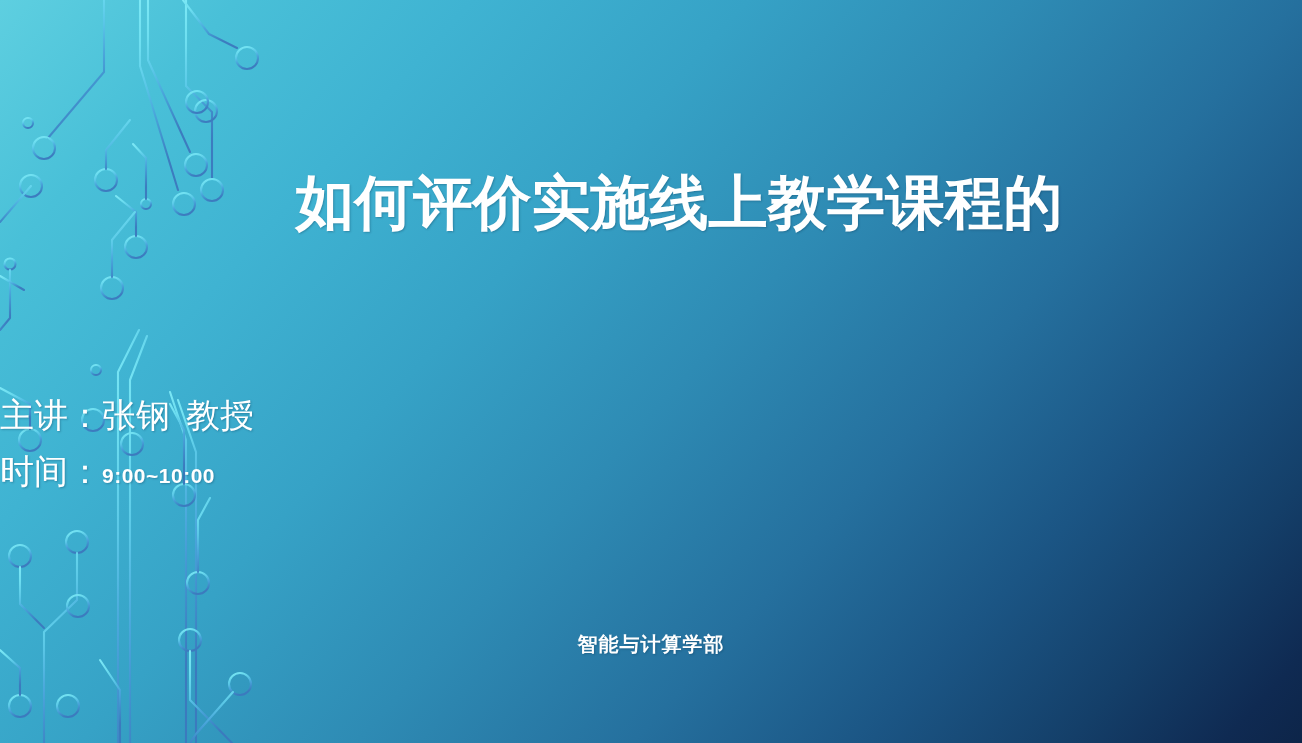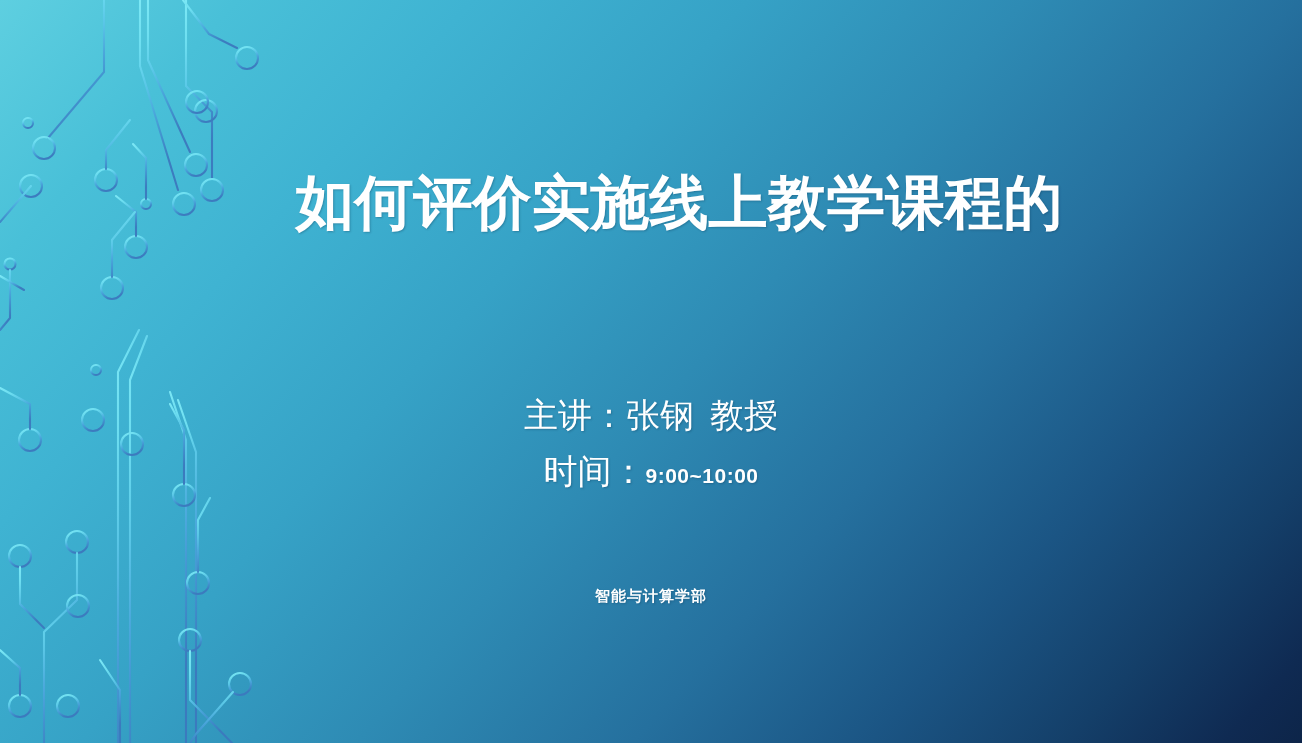--- a/index.html
+++ b/index.html
@@ -56,21 +56,20 @@
     color: #ffffff;
     letter-spacing: 0px;
     text-shadow: 1px 1px 2px rgba(10, 50, 80, 0.30);
     white-space: nowrap;
   }
   .subtitle-block {
     position: absolute;
     left: 0;
     top: 388px;
     width: 1302px;
-    text-align: center;
   }
   .subtitle-line {
     font-family: "Liberation Serif", "DejaVu Serif", serif;
     font-size: 34px;
     line-height: 56px;
     color: #ffffff;
     text-shadow: 1px 1px 2px rgba(10, 50, 80, 0.30);
     white-space: nowrap;
   }
   .subtitle-line .spacer {
@@ -86,25 +85,26 @@
   .footer-block {
     position: absolute;
     left: 0;
     top: 583px;
     width: 1302px;
     text-align: center;
   }
   .footer-org {
     font-family: Liberation Sans, sans-serif;
     font-weight: 700;
-    font-size: 15px;
+    font-size: 20px;
     line-height: 26px;
     color: #ffffff;
     letter-spacing: 1px;
     text-shadow: 1px 1px 2px rgba(10, 50, 80, 0.30);
+    margin-top: 48px;
   }
   .footer-date {
     margin-top: 17px;
     font-family: "Liberation Sans", "DejaVu Sans", sans-serif;
     font-weight: 700;
     font-size: 20px;
     line-height: 26px;
     color: #ffffff;
     letter-spacing: 0.5px;
     text-shadow: 1px 1px 2px rgba(10, 50, 80, 0.30);

